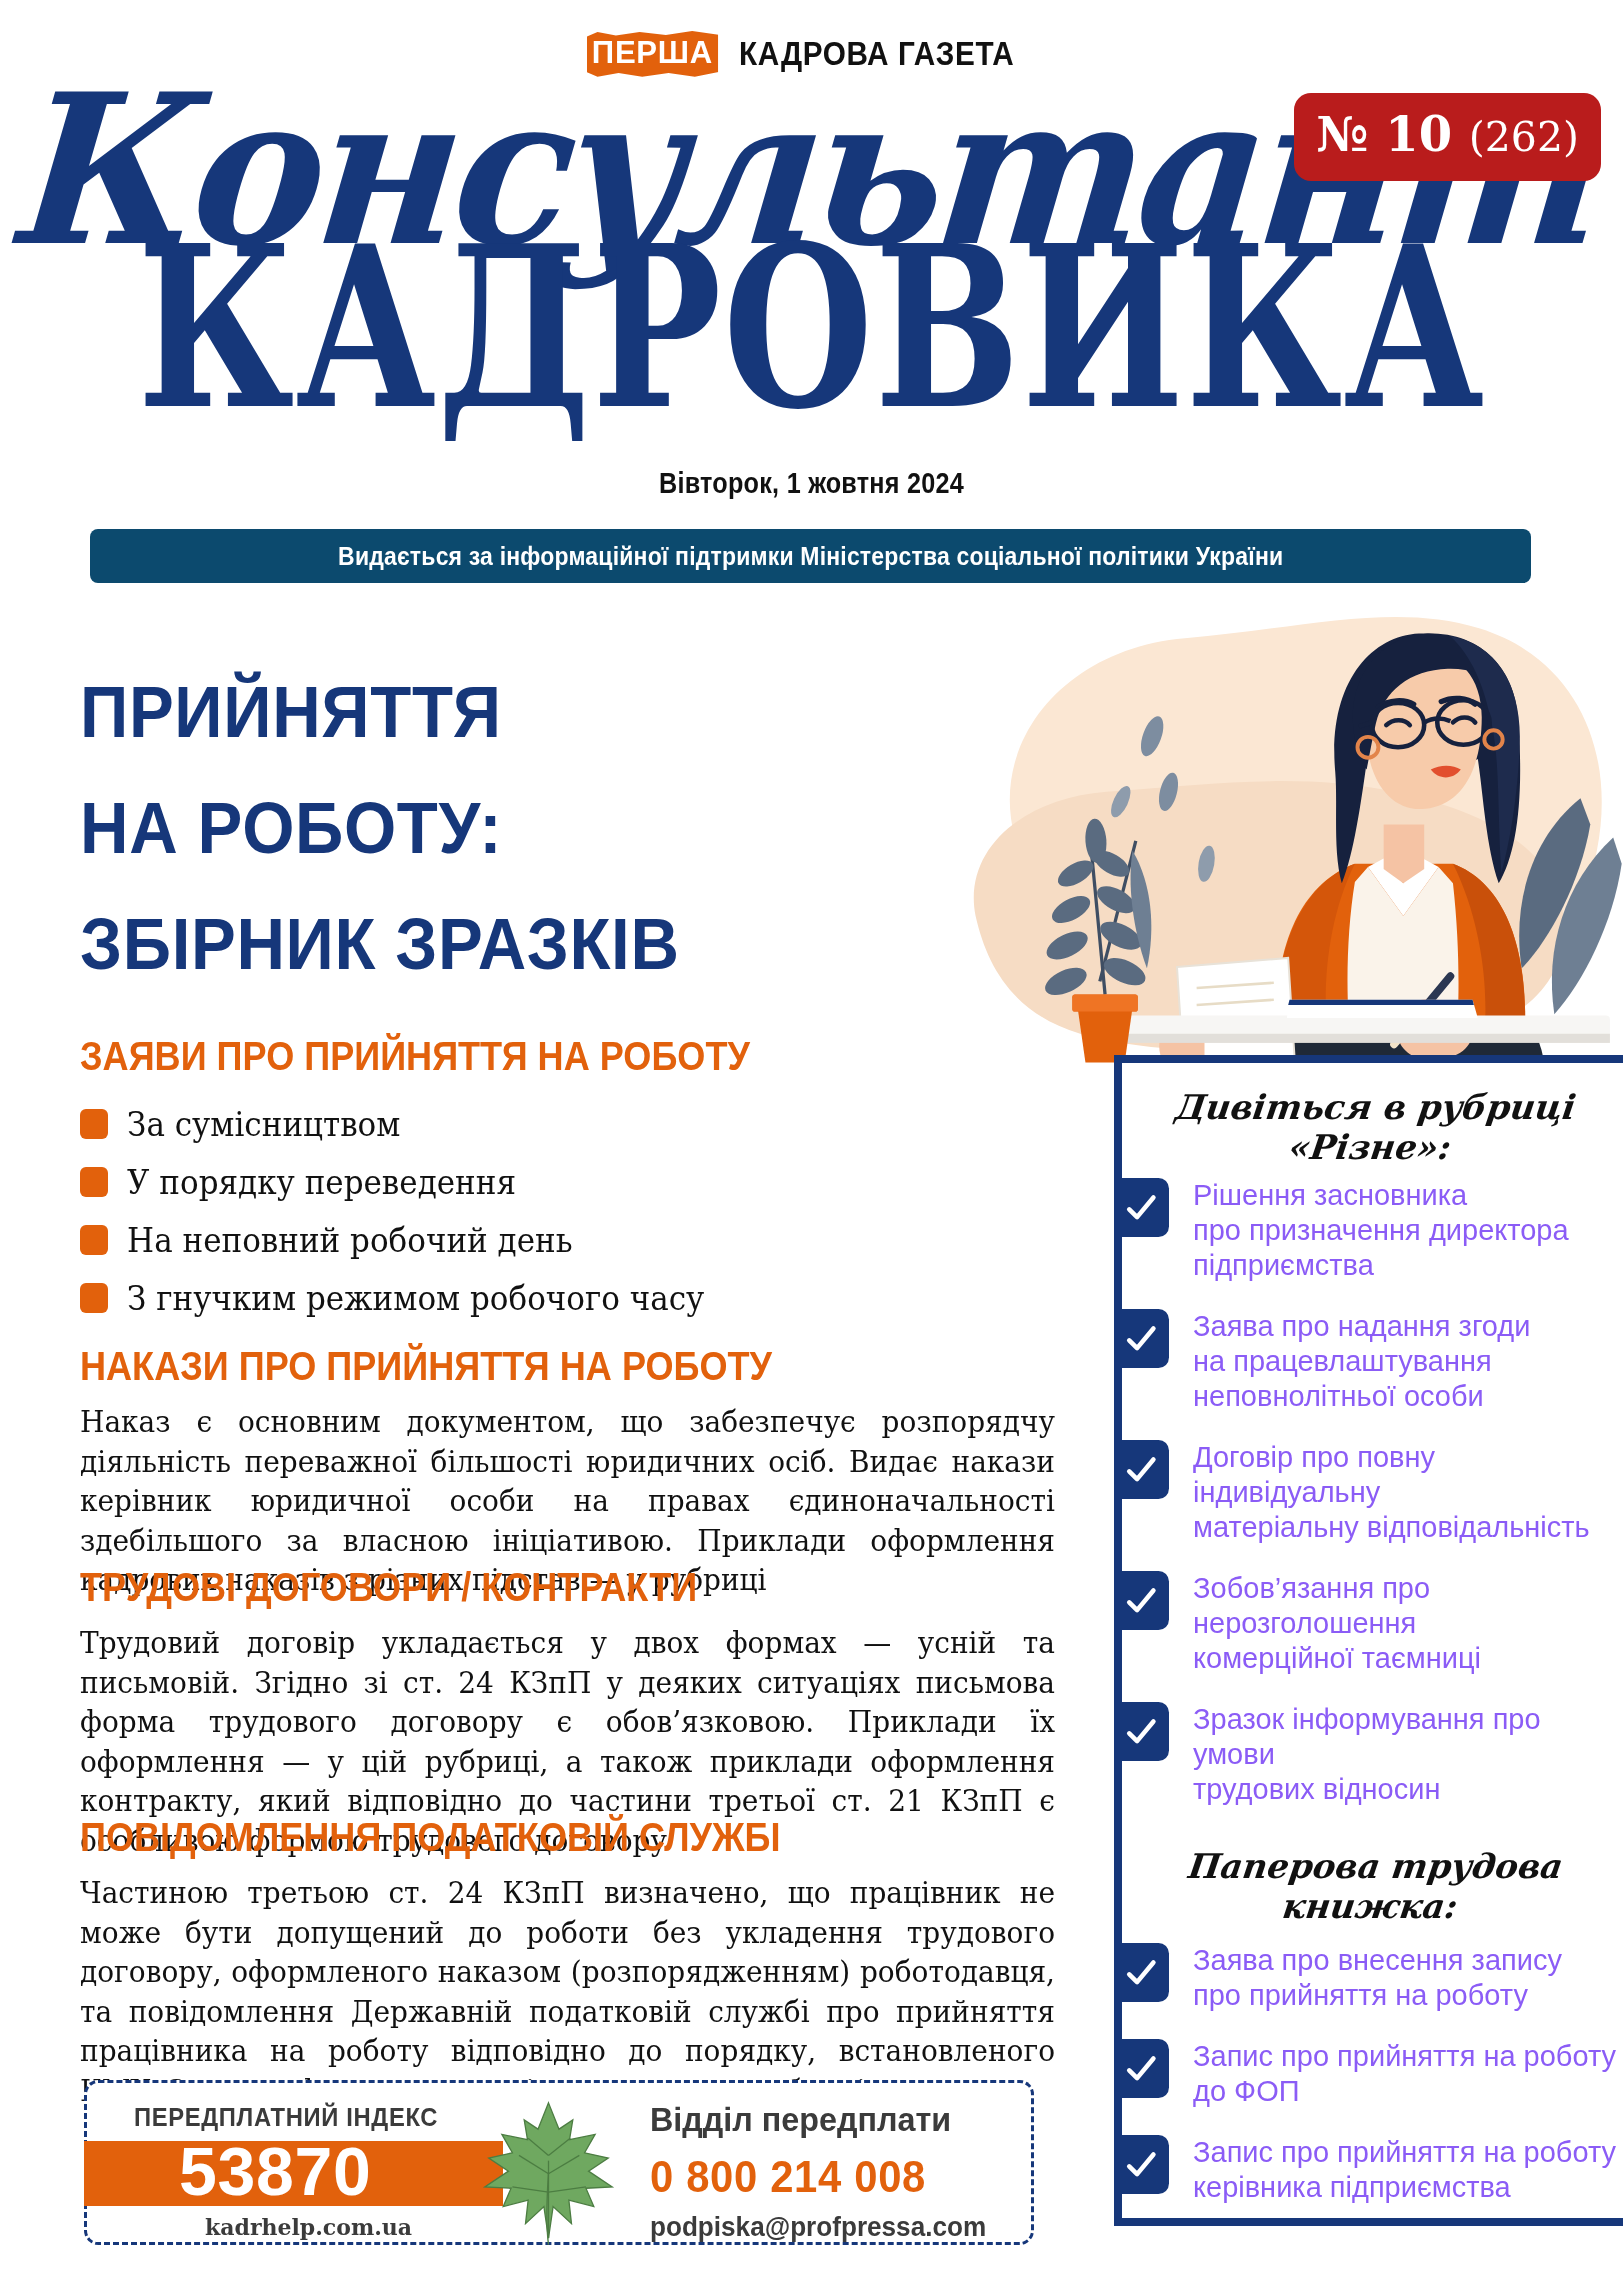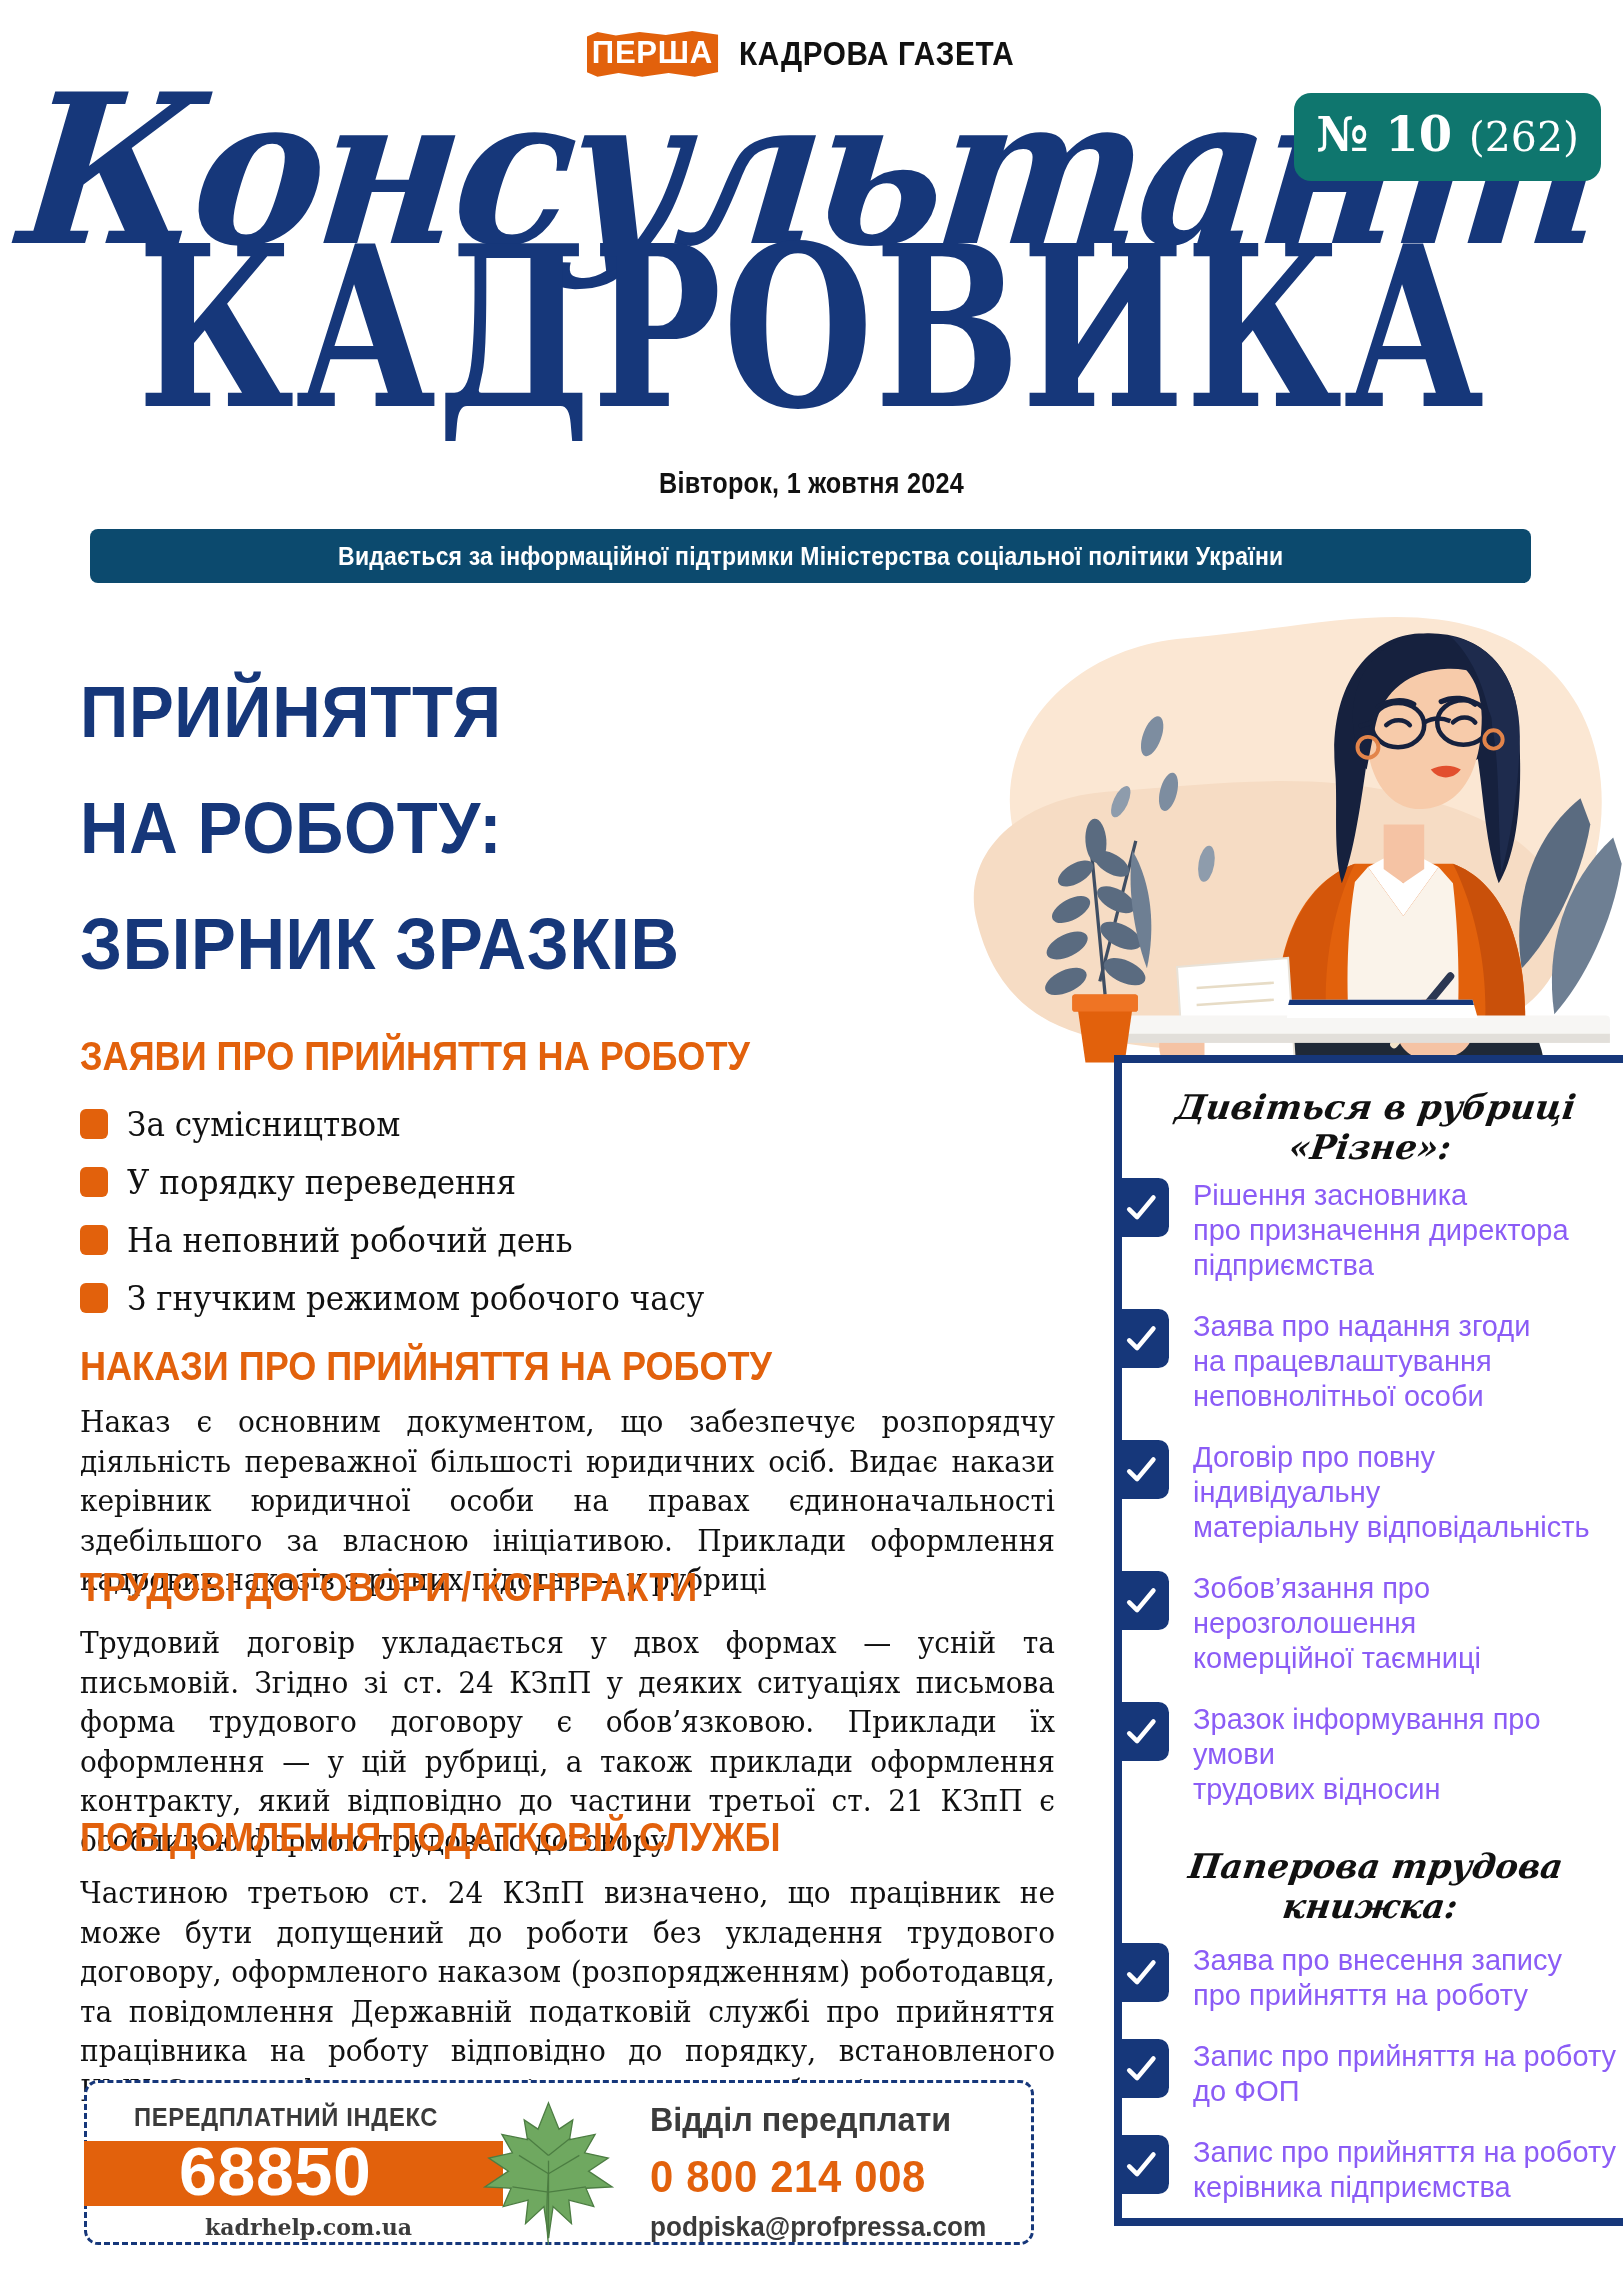--- a/index.html
+++ b/index.html
@@ -38,21 +38,21 @@
   }
   .kadrovyka{
     position:absolute;top:216px;left:0;width:1623px;text-align:center;
     font-family:"DejaVu Serif", serif;font-weight:bold;
     font-size:169px;line-height:169px;color:#16377A;
     letter-spacing:1.3px;
     transform:scaleY(1.32) scaleX(1.02);transform-origin:center top;
   }
   .issue-badge{
     position:absolute;top:93px;right:22px;
-    background:#0f766e;color:#fff;border-radius:17px;
+    background:#b91c1c;color:#fff;border-radius:17px;
     padding:17px 22px 19.6px 22px;
     font-family:"DejaVu Serif", serif;font-weight:bold;font-size:48px;
     line-height:48px;white-space:nowrap;
   }
   .issue-badge .paren{font-weight:normal;font-size:41px;}
 
   .date-line{
     position:absolute;top:466px;left:0;width:1623px;text-align:center;
     font-weight:bold;font-size:30px;color:#111;letter-spacing:0.3px;
     transform:scaleX(.84);
@@ -299,21 +299,21 @@
   </div>
 
   <div class="section" style="top:1814px;">
     <div class="sec-title">ПОВІДОМЛЕННЯ ПОДАТКОВІЙ СЛУЖБІ</div>
     <div class="body-p">Частиною третьою ст. 24 КЗпП визначено, що працівник не може бути допущений до роботи без укладення трудового договору, оформленого наказом (розпорядженням) роботодавця, та повідомлення Державній податковій службі про прийняття працівника на роботу відповідно до порядку, встановленого КМУ. Зразки оформлення повідомлення — у рубриці</div>
   </div>
 
   <div class="subbox">
     <div class="sub-idx-label">ПЕРЕДПЛАТНИЙ ІНДЕКС</div>
     <div class="sub-orange"></div>
-    <div class="sub-num">68850</div>
+    <div class="sub-num">53870</div>
     <div class="sub-site">kadrhelp.com.ua</div>
 
     <svg class="leaf" viewBox="0 0 230 230">
       <path d="M115 12 L131 52 L152 38 L147 68 L186 60 L170 88 L206 96 L176 116 L212 140 L172 142 L184 170 L146 160 L150 196 L122 170 L115 218 L108 170 L80 196 L84 160 L46 170 L58 142 L18 140 L54 116 L24 96 L60 88 L44 60 L83 68 L78 38 L99 52 Z" fill="#6FA860" stroke="#4C7D42" stroke-width="2"></path>
       <g stroke="#4C7D42" stroke-width="2" fill="none">
         <path d="M115 218 L115 100"></path>
           <path d="M115 120 L70 92"></path>
           <path d="M115 120 L162 92"></path>
         <path d="M115 92 L84 66"></path>
           <path d="M115 92 L148 66"></path>

